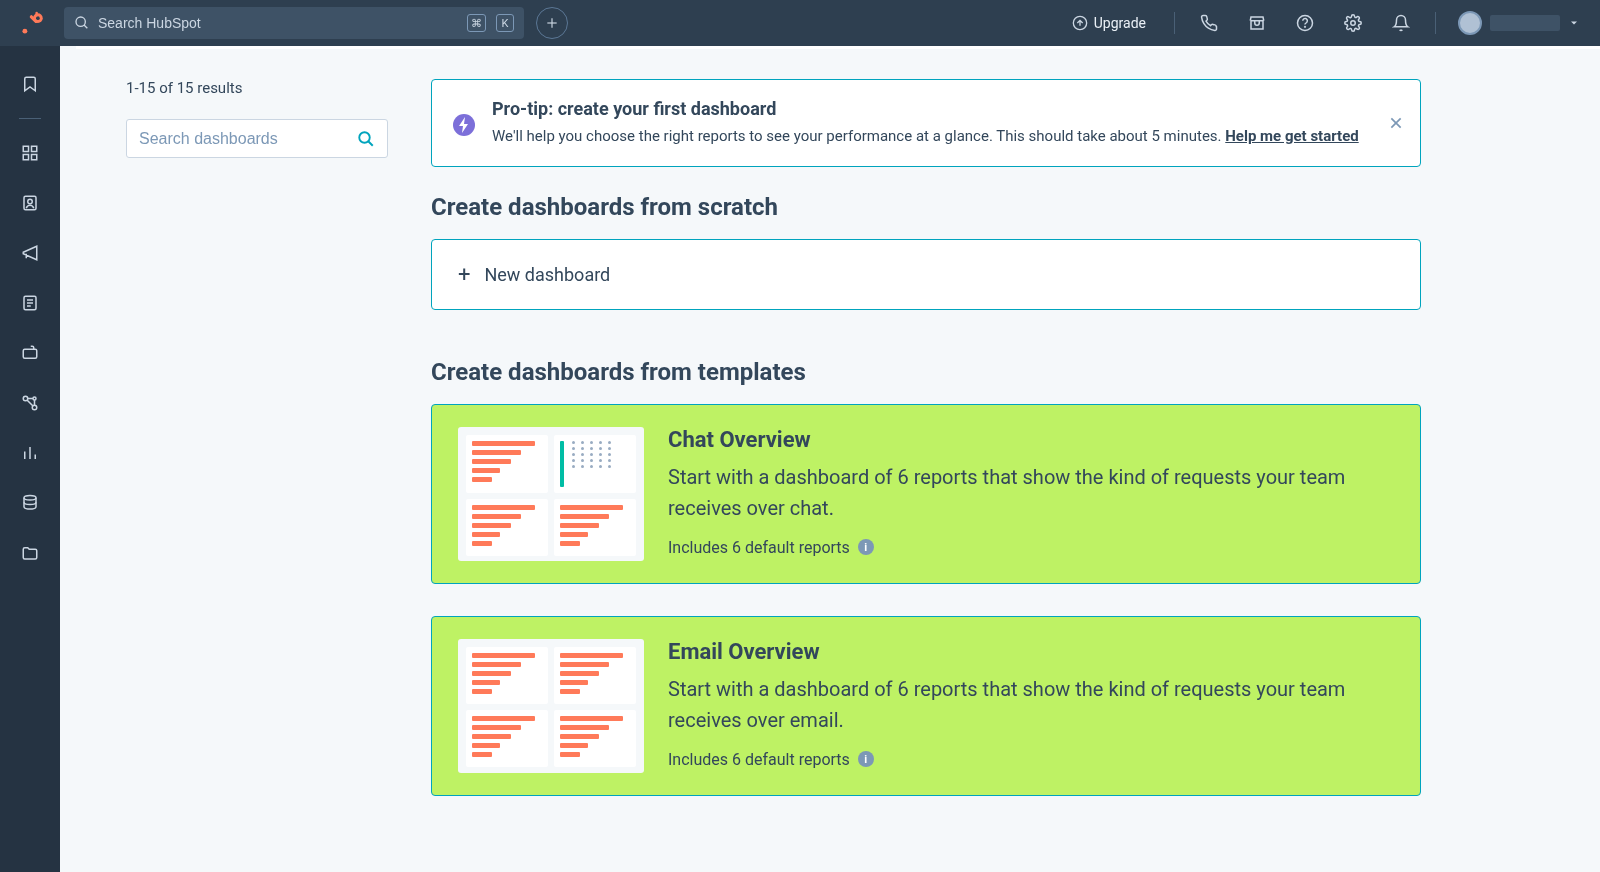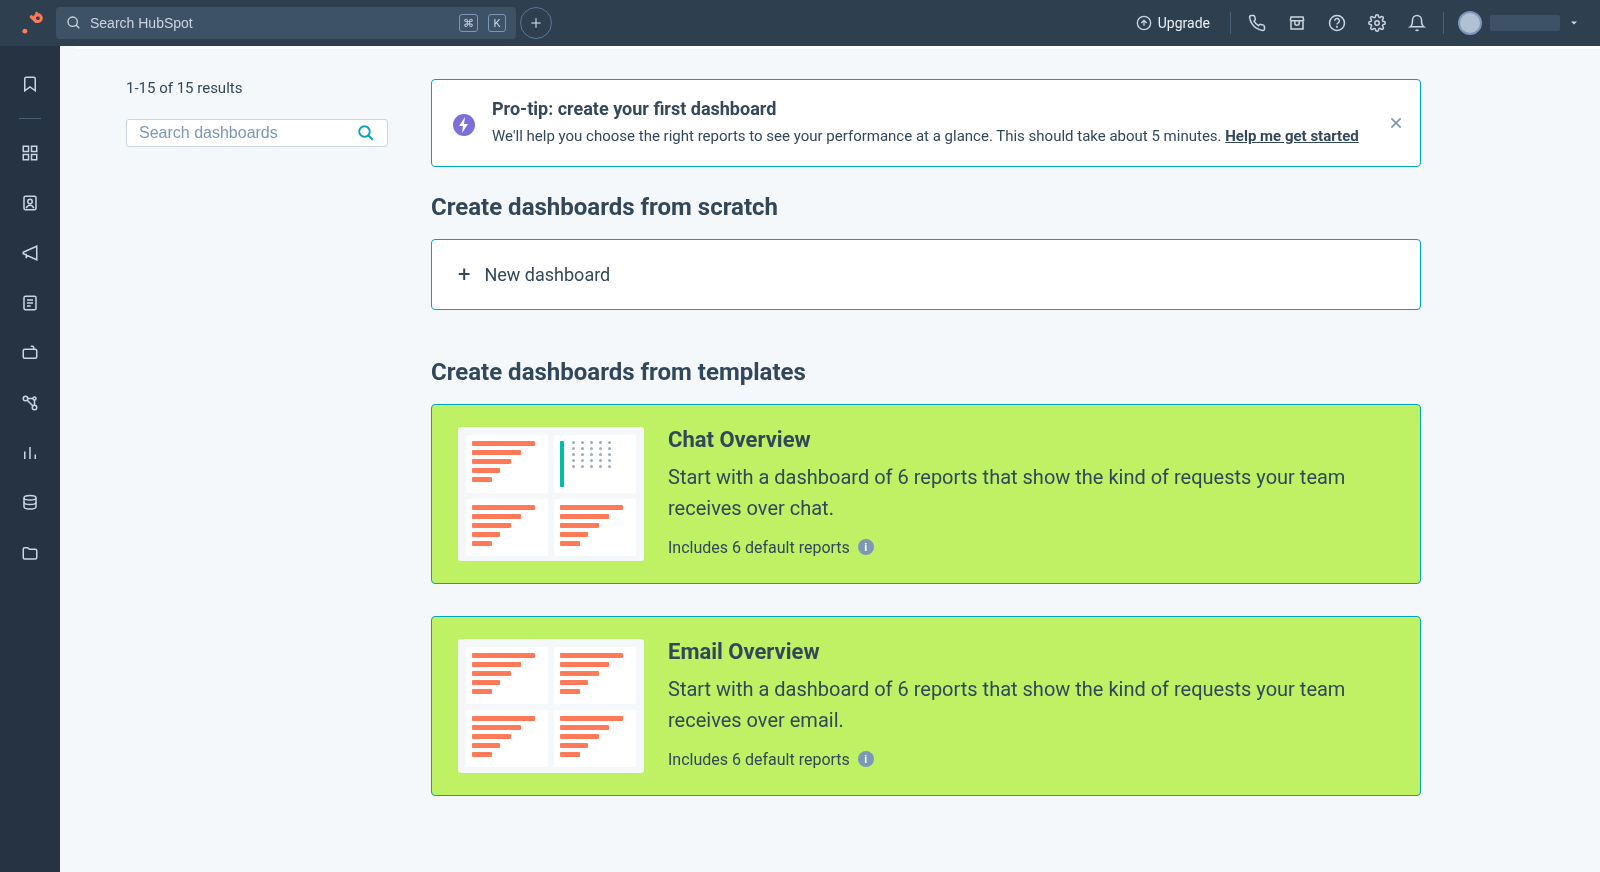--- a/index.html
+++ b/index.html
@@ -11,21 +11,21 @@
     overflow: hidden;
     color: #33475b;
   }
   
   .topnav {
     height: 46px;
     background: #2e3f50;
     display: flex;
     align-items: center;
     padding: 0 14px;
-    gap: 4px;
+    gap: 12px;
   }
   .logo-wrap {
     width: 38px; display:flex;align-items:center;justify-content:center;
   }
   .logo {
     width: 26px; height: 26px;
   }
   .search-wrap {
     height: 32px;
     background: #3e5266;
@@ -95,21 +95,21 @@
     flex:1;display:flex;padding:30px 40px 0 50px;overflow:hidden;
     border-top:3px solid #fff;
   }
   .left-pane {
     width:305px;flex-shrink:0;
   }
   .results-count {
     font-size:15px;color:#33475b;margin-bottom:22px;
   }
   .dash-search {
-    width:262px;height:28px;border:1px solid #cbd6e2;border-radius:3px;background:#fff;
+    width:262px;height:39px;border:1px solid #cbd6e2;border-radius:3px;background:#fff;
     display:flex;align-items:center;padding:0 12px;
   }
   .dash-search input {
     flex:1;border:none;outline:none;font-size:16px;color:#33475b;background:transparent;
   }
   .dash-search input::placeholder { color:#7c98b6; }
   .dash-search .sicon { color:#00a4bd; }
   
   .main-col {
     flex:1;max-width:990px;

